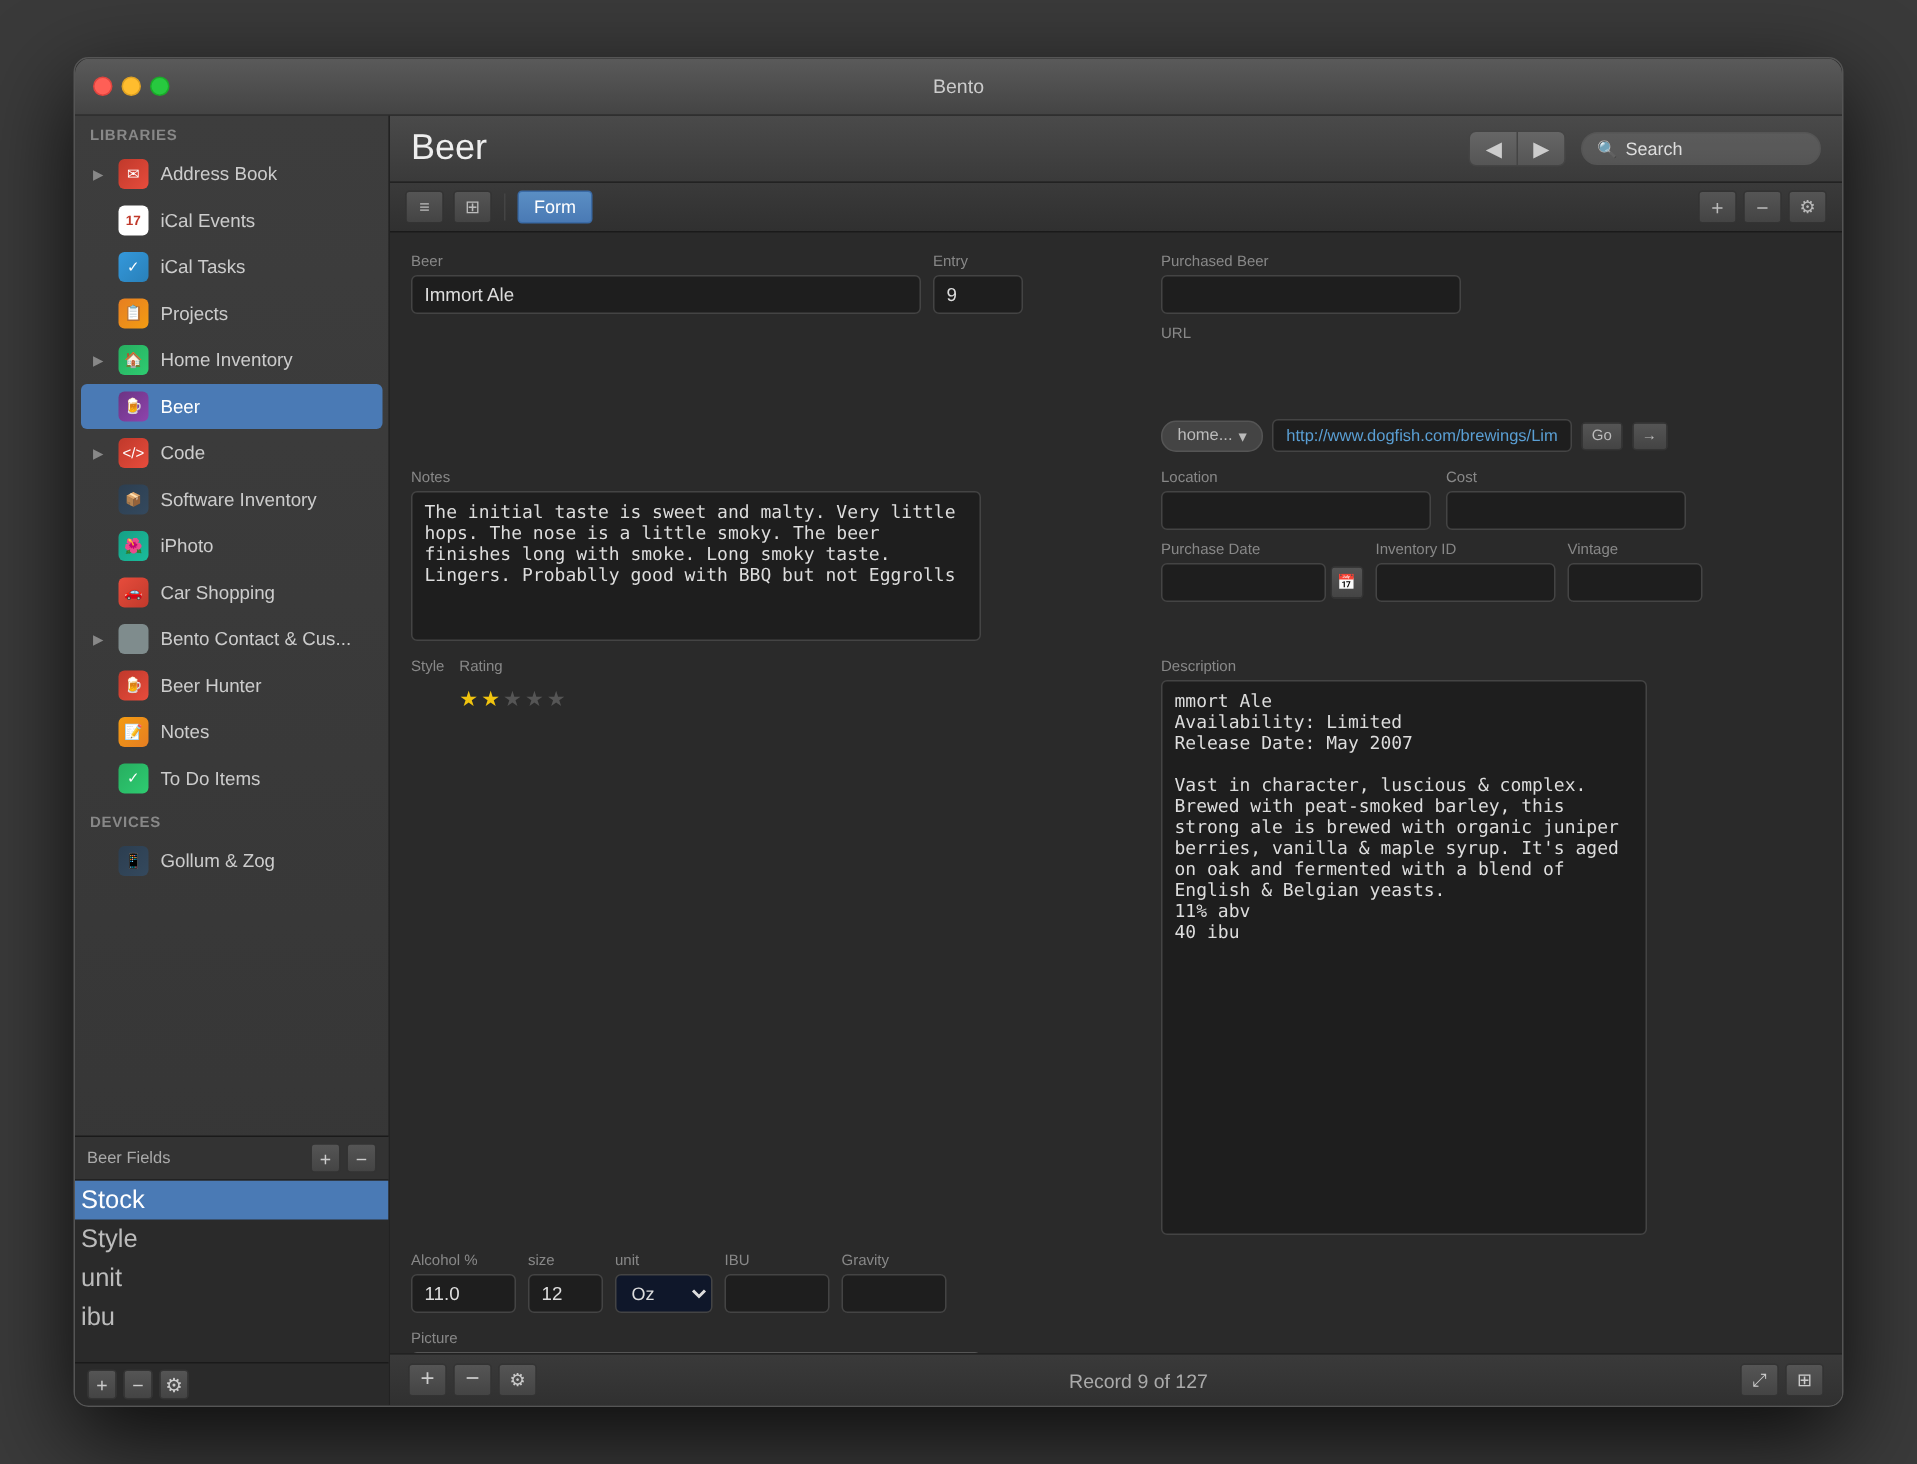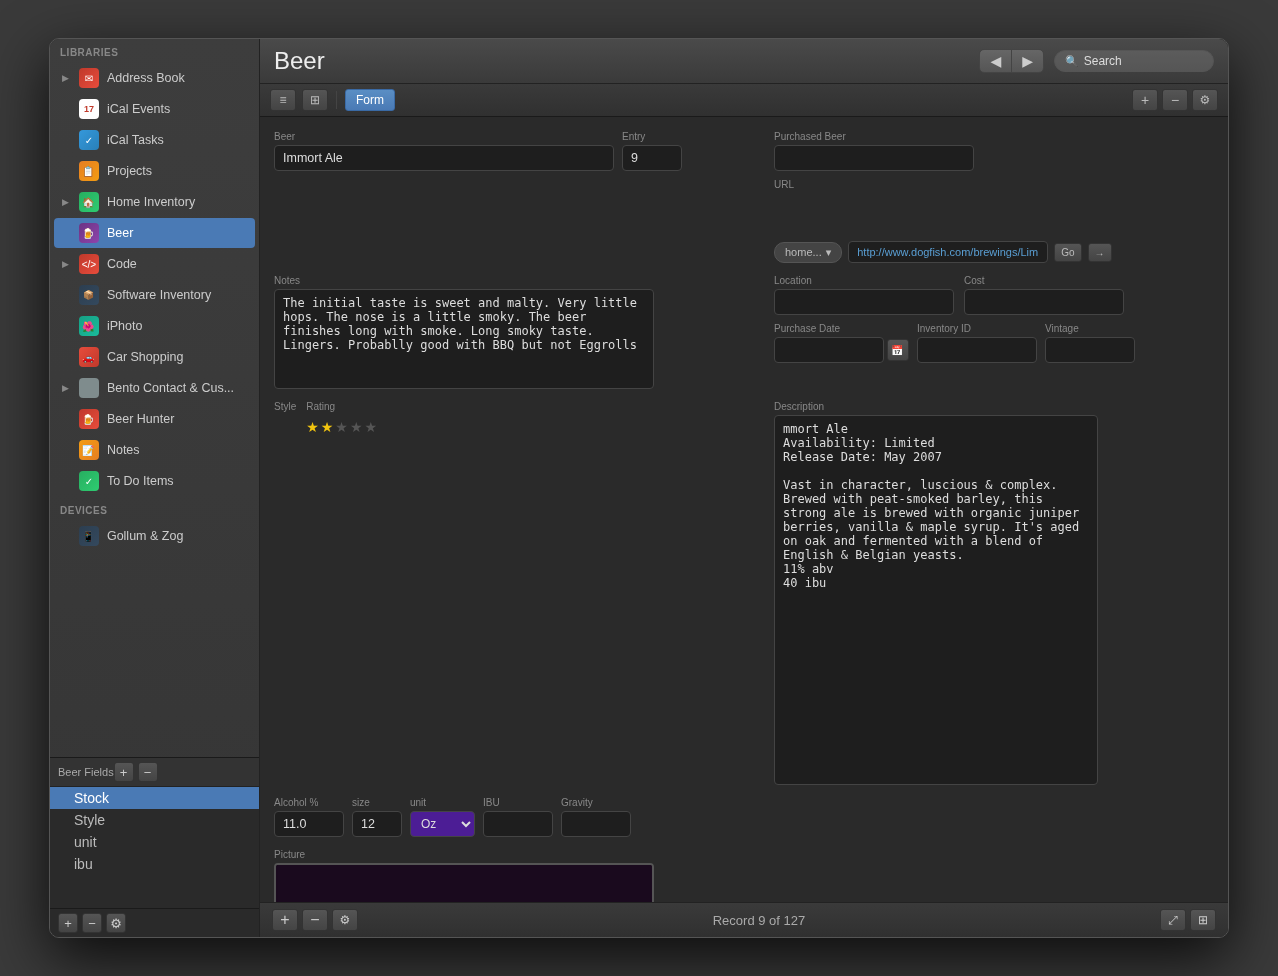--- a/index.html
+++ b/index.html
@@ -112,33 +112,33 @@
     .icon-notes { background: linear-gradient(135deg,#f39c12,#e67e22); }
     .icon-todo { background: linear-gradient(135deg,#27ae60,#2ecc71); }
     .icon-device { background: linear-gradient(135deg,#2c3e50,#34495e); }
     .sidebar-arrow {
       font-size: 9px;
       color: #888;
       margin-right: 2px;
     }
     .fields-header {
       display: flex;
-      justify-content: flex-start;
+      justify-content: space-between;
       align-items: center;
       padding: 4px 8px;
       background: #333;
       border-bottom: 1px solid #222;
     }
     .fields-header-title {
       font-size: 11px;
       color: #aaa;
     }
     .fields-item {
-      padding: 3px 24px;
-      font-size: 14px;
+      padding: 3px 4px;
+      font-size: 17px;
       color: #bbb;
       cursor: pointer;
     }
     .fields-item.selected {
       background: #4a7ab5;
       color: #fff;
     }
     .sidebar-footer-buttons {
       display: flex;
       padding: 4px 8px;
@@ -404,21 +404,21 @@
     }
     .record-count {
       color: #aaa;
       font-size: 13px;
     }
     .bottom-right {
       display: flex;
       gap: 4px;
     }
     .select-field {
-      background: #4c1d95;
+      background: #0f172a;
       border: 1px solid #444;
       border-radius: 4px;
       padding: 4px 6px;
       color: #ddd;
       font-size: 12px;
       outline: none;
     }
     
     ::-webkit-scrollbar { width: 6px; }
     ::-webkit-scrollbar-track { background: #2a2a2a; }
@@ -429,20 +429,28 @@
       height: 180px;
       border-top: 1px solid #1a1a1a;
     }
     .top-sidebar { flex: 1; overflow-y: auto; }
   </style>
 </head>
 <body>
 
 <div class="window">
 
+  <div class="titlebar">
+    <div class="traffic-lights">
+      <div class="traffic-light tl-red"></div>
+      <div class="traffic-light tl-yellow"></div>
+      <div class="traffic-light tl-green"></div>
+    </div>
+    <span class="titlebar-title">Bento</span>
+  </div>
 
   <div class="main-layout">
 
     <div class="sidebar">
       <div class="top-sidebar">
         <div class="sidebar-section-label">LIBRARIES</div>
 
         <div class="sidebar-item">
           <span class="sidebar-arrow">▶</span>
           <div class="sidebar-icon icon-address">

